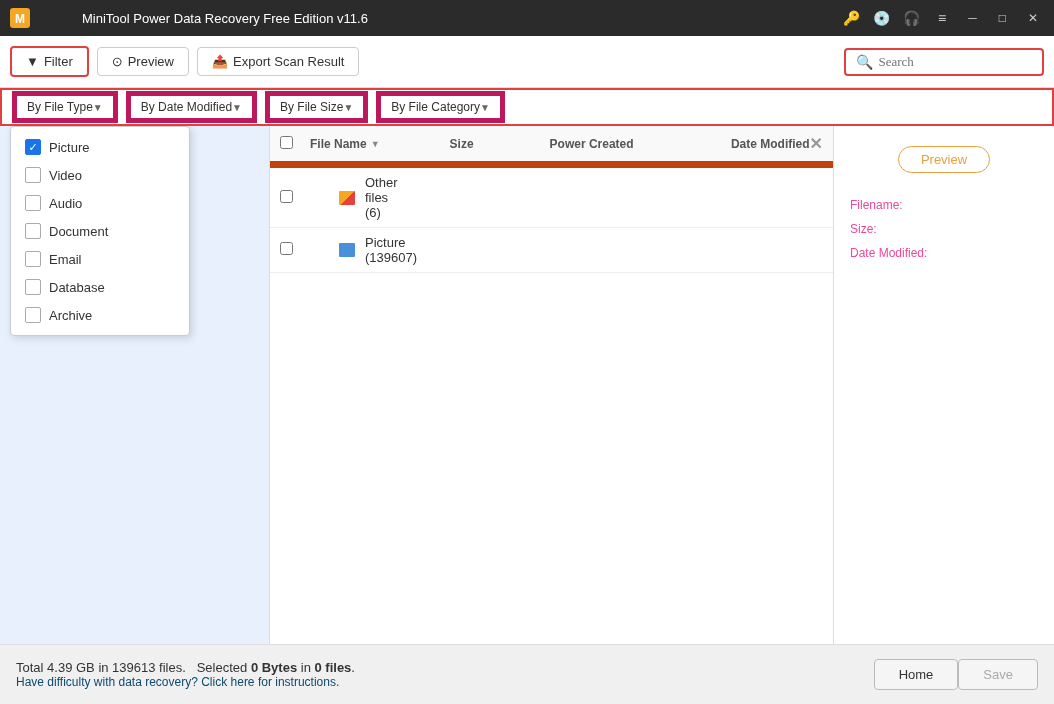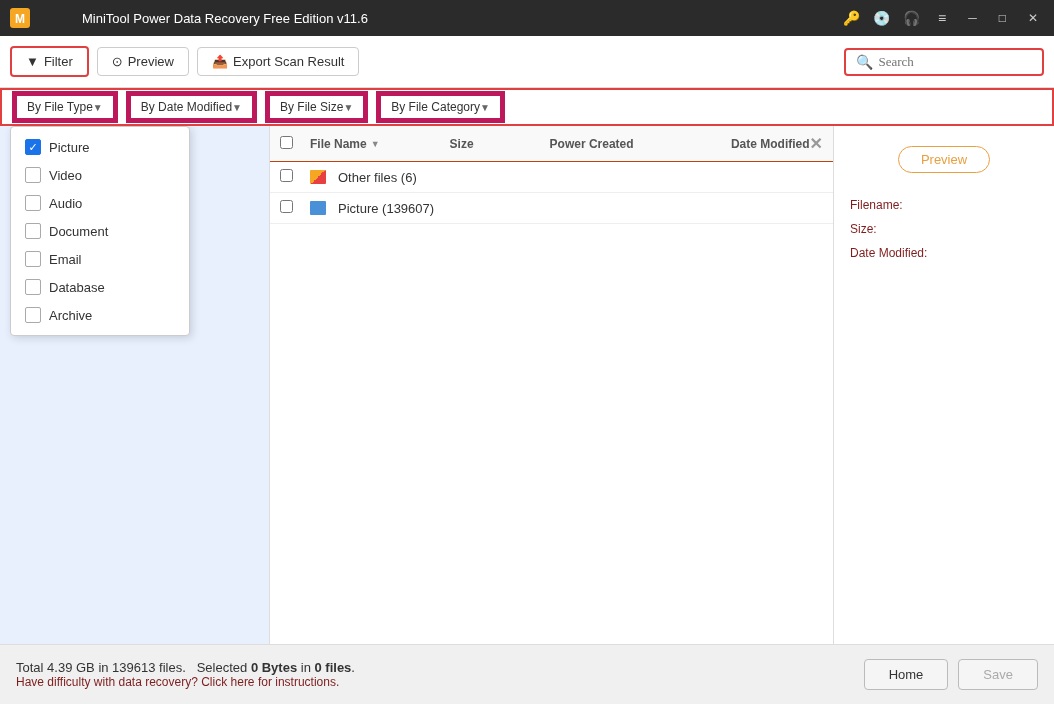--- a/index.html
+++ b/index.html
@@ -121,36 +121,36 @@
     
     #file-list {
       flex: 1;
       display: flex;
       flex-direction: column;
       overflow: hidden;
       border-right: 1px solid #ddd;
     }
     #file-list-header {
       display: flex; align-items: center;
-      border-bottom: 1px solid #c2410c;
+      border-bottom: 7px solid #c2410c;
       padding: 8px 10px;
       background: #f9f9f9;
       font-size: 12px; font-weight: 600; color: #555;
     }
     .col-check { width: 30px; flex-shrink: 0; }
     .col-name { flex: 1; display: flex; align-items: center; gap: 4px; }
     .col-size { width: 100px; flex-shrink: 0; }
     .col-created { width: 130px; flex-shrink: 0; }
     .col-modified { width: 130px; flex-shrink: 0; text-align: right; }
     .sort-icon { font-size: 9px; color: #888; }
     #file-list-body { flex: 1; overflow-y: auto; }
     .file-row {
       display: flex; align-items: center;
       padding: 7px 10px; border-bottom: 1px solid #eee;
-      cursor: pointer; font-size: 13px;
+      cursor: pointer; font-size: 13px; gap: 29px;
     }
     .file-icon { width: 18px; height: 14px; margin-right: 6px; }
     .other-icon { display: inline-block; width: 16px; height: 14px; background: linear-gradient(135deg, #f5a623 50%, #e84040 50%); border-radius: 1px; }
     .picture-icon { display: inline-block; width: 16px; height: 14px; background: #4a90d9; border-radius: 1px; position: relative; }
     .close-col { margin-left: auto; color: #999; cursor: pointer; font-size: 16px; }
 
     
     #preview-panel {
       width: 220px;
       flex-shrink: 0;
@@ -159,35 +159,35 @@
       align-items: center;
       padding: 20px 16px;
       background: #fff;
     }
     .preview-btn {
       border: 1px solid #e8a040; border-radius: 20px;
       padding: 5px 22px; color: #e8a040; background: #fff;
       cursor: pointer; font-size: 13px; margin-bottom: 20px;
     }
     .preview-meta { width: 100%; font-size: 12px; color: #555; line-height: 2; }
-    .preview-meta .meta-label { font-weight: 500; color: #7f1d1d; }
+    .preview-meta .meta-label { font-weight: 500; color: #ec4899; }
 
     
     #statusbar {
       background: #f0f0f0;
       border-top: 1px solid #ddd;
       height: 60px;
       display: flex;
       align-items: center;
       padding: 0 16px;
       flex-shrink: 0;
     }
     #statusbar .status-text { flex: 1; font-size: 13px; }
-    #statusbar .status-link { color: #7f1d1d; text-decoration: none; font-size: 12px; display: block; }
-    #statusbar .status-buttons { display: flex; gap: 10px; }
+    #statusbar .status-link { color: #0c4a6e; text-decoration: none; font-size: 12px; display: block; }
+    #statusbar .status-buttons { display: flex; }
     .status-btn {
       padding: 7px 24px; border: 1px solid #bbb; border-radius: 4px;
       background: #f5f5f5; cursor: pointer; font-size: 13px; color: #333;
     }
     .status-btn.disabled { color: #aaa; cursor: default; text-align: center; }
 
     .bold { font-weight: 700; }
   </style>
 </head>
 <body>

